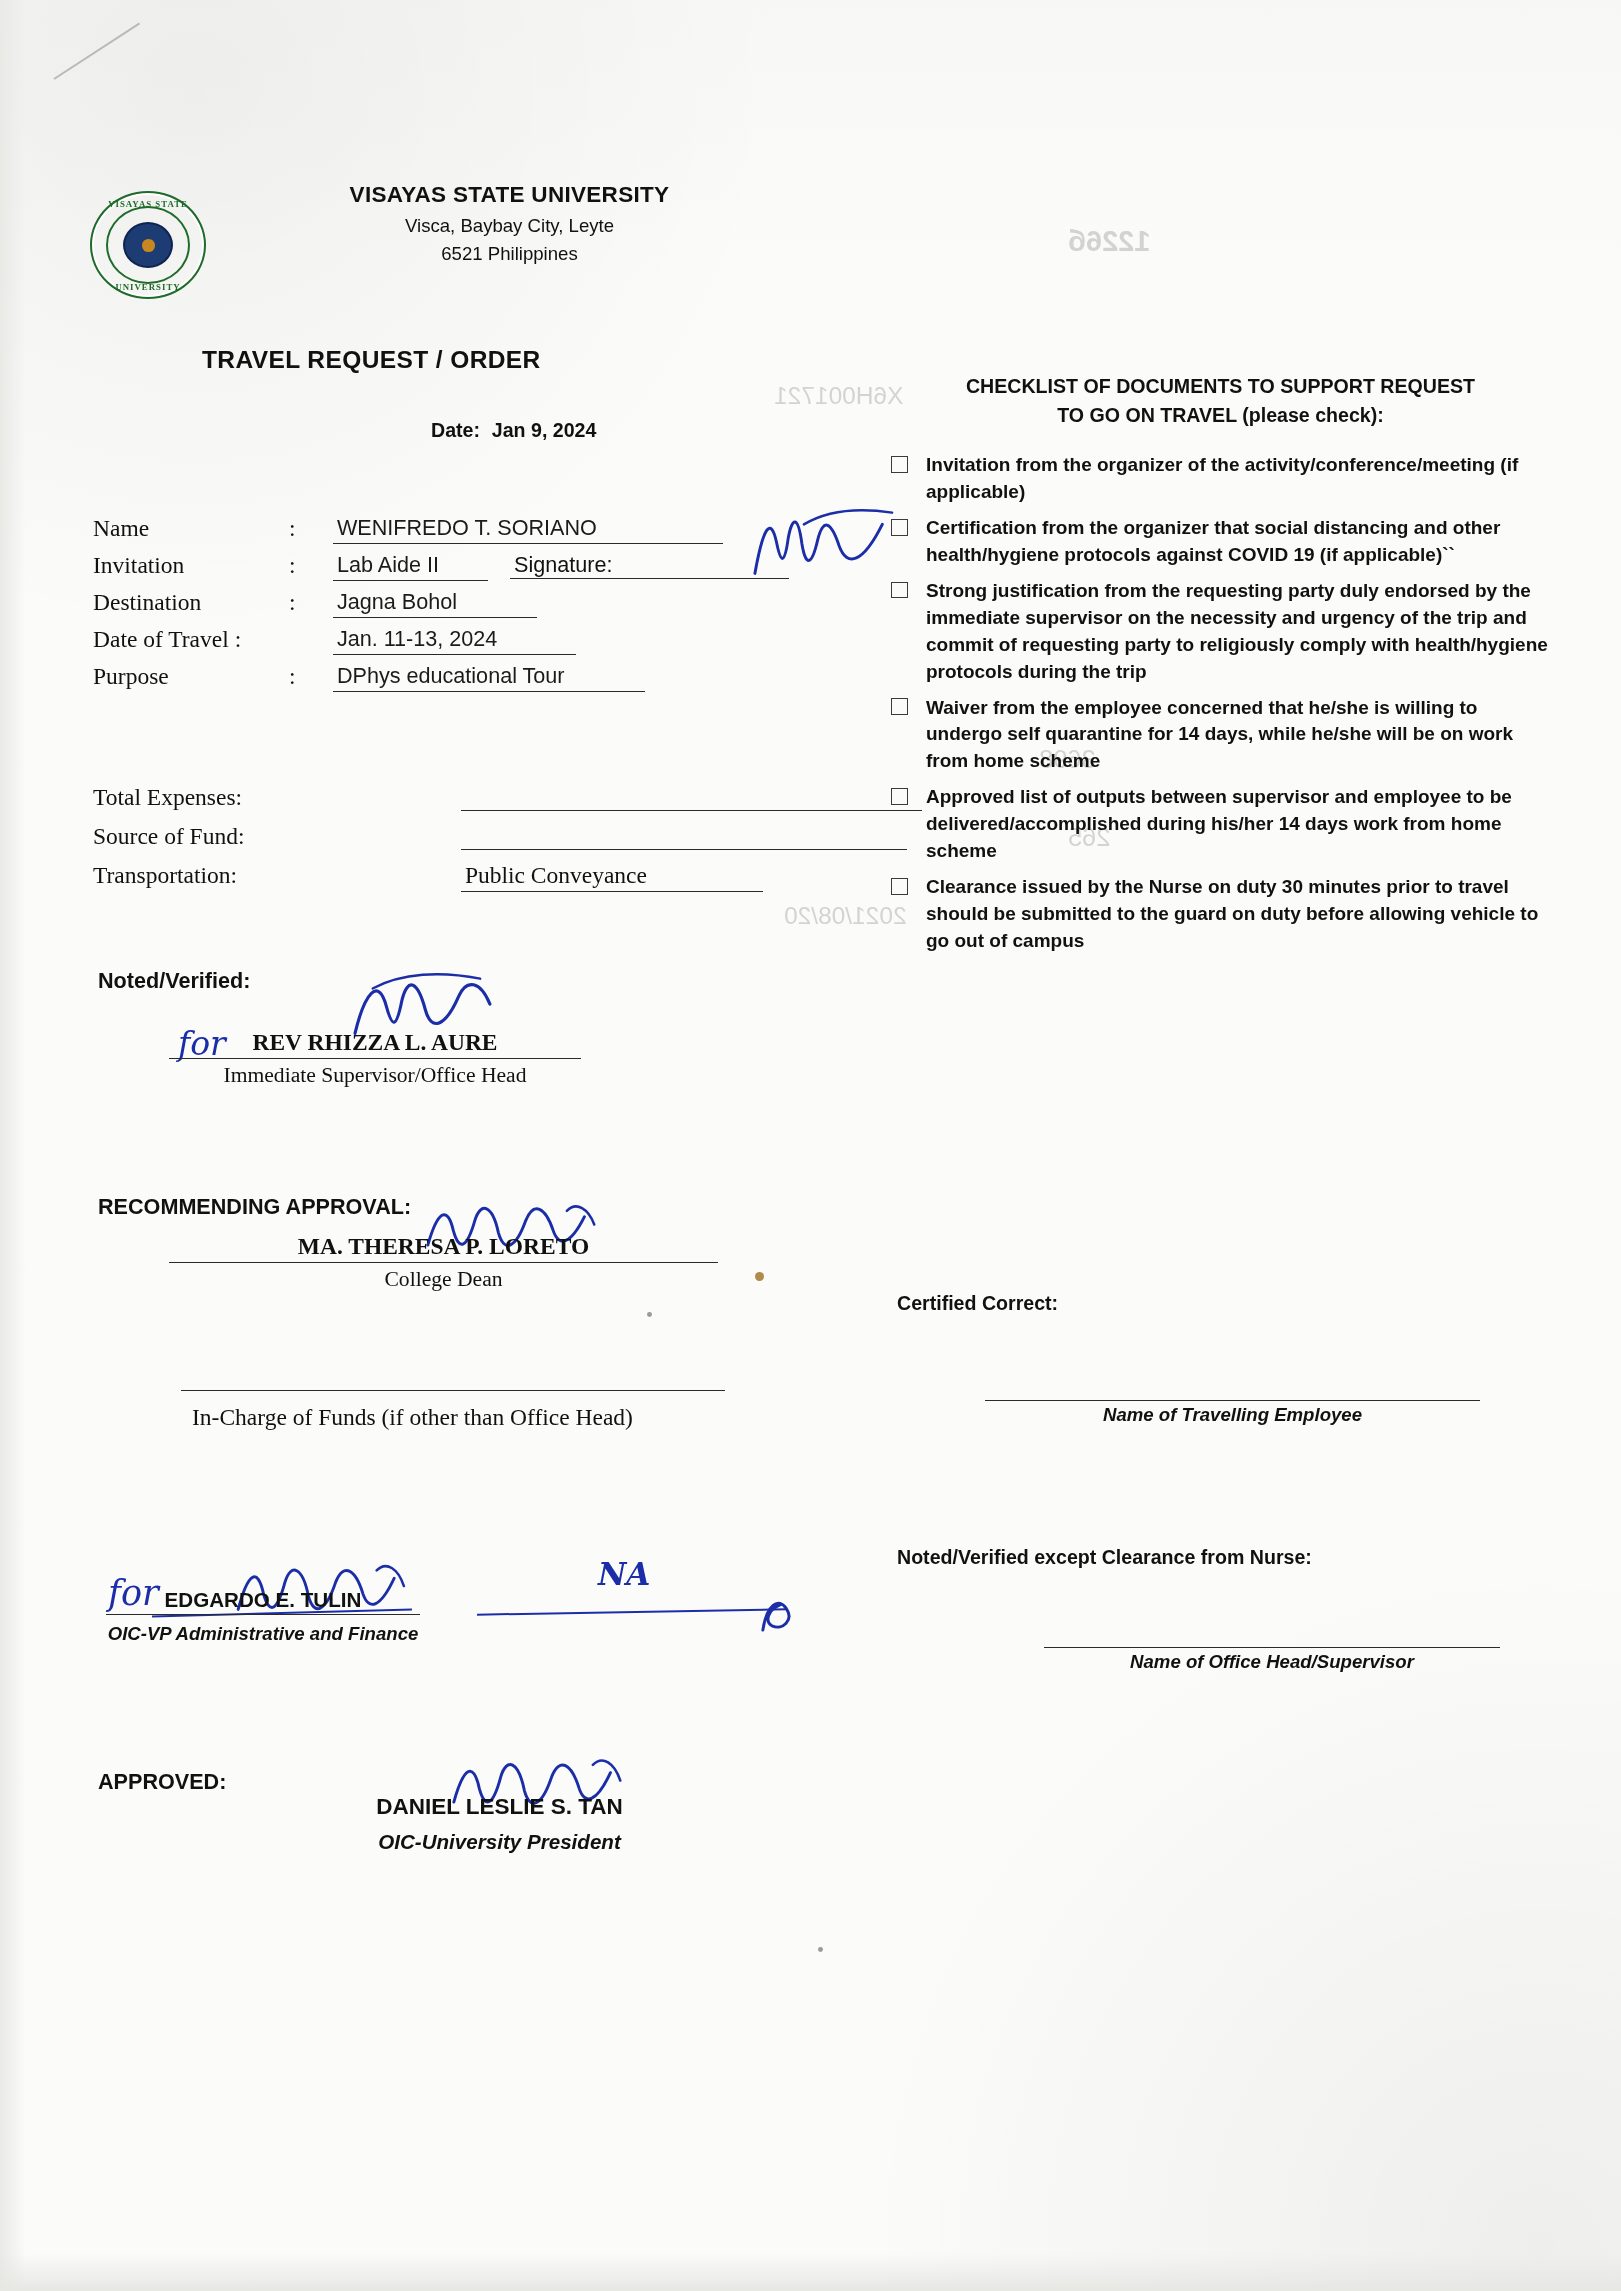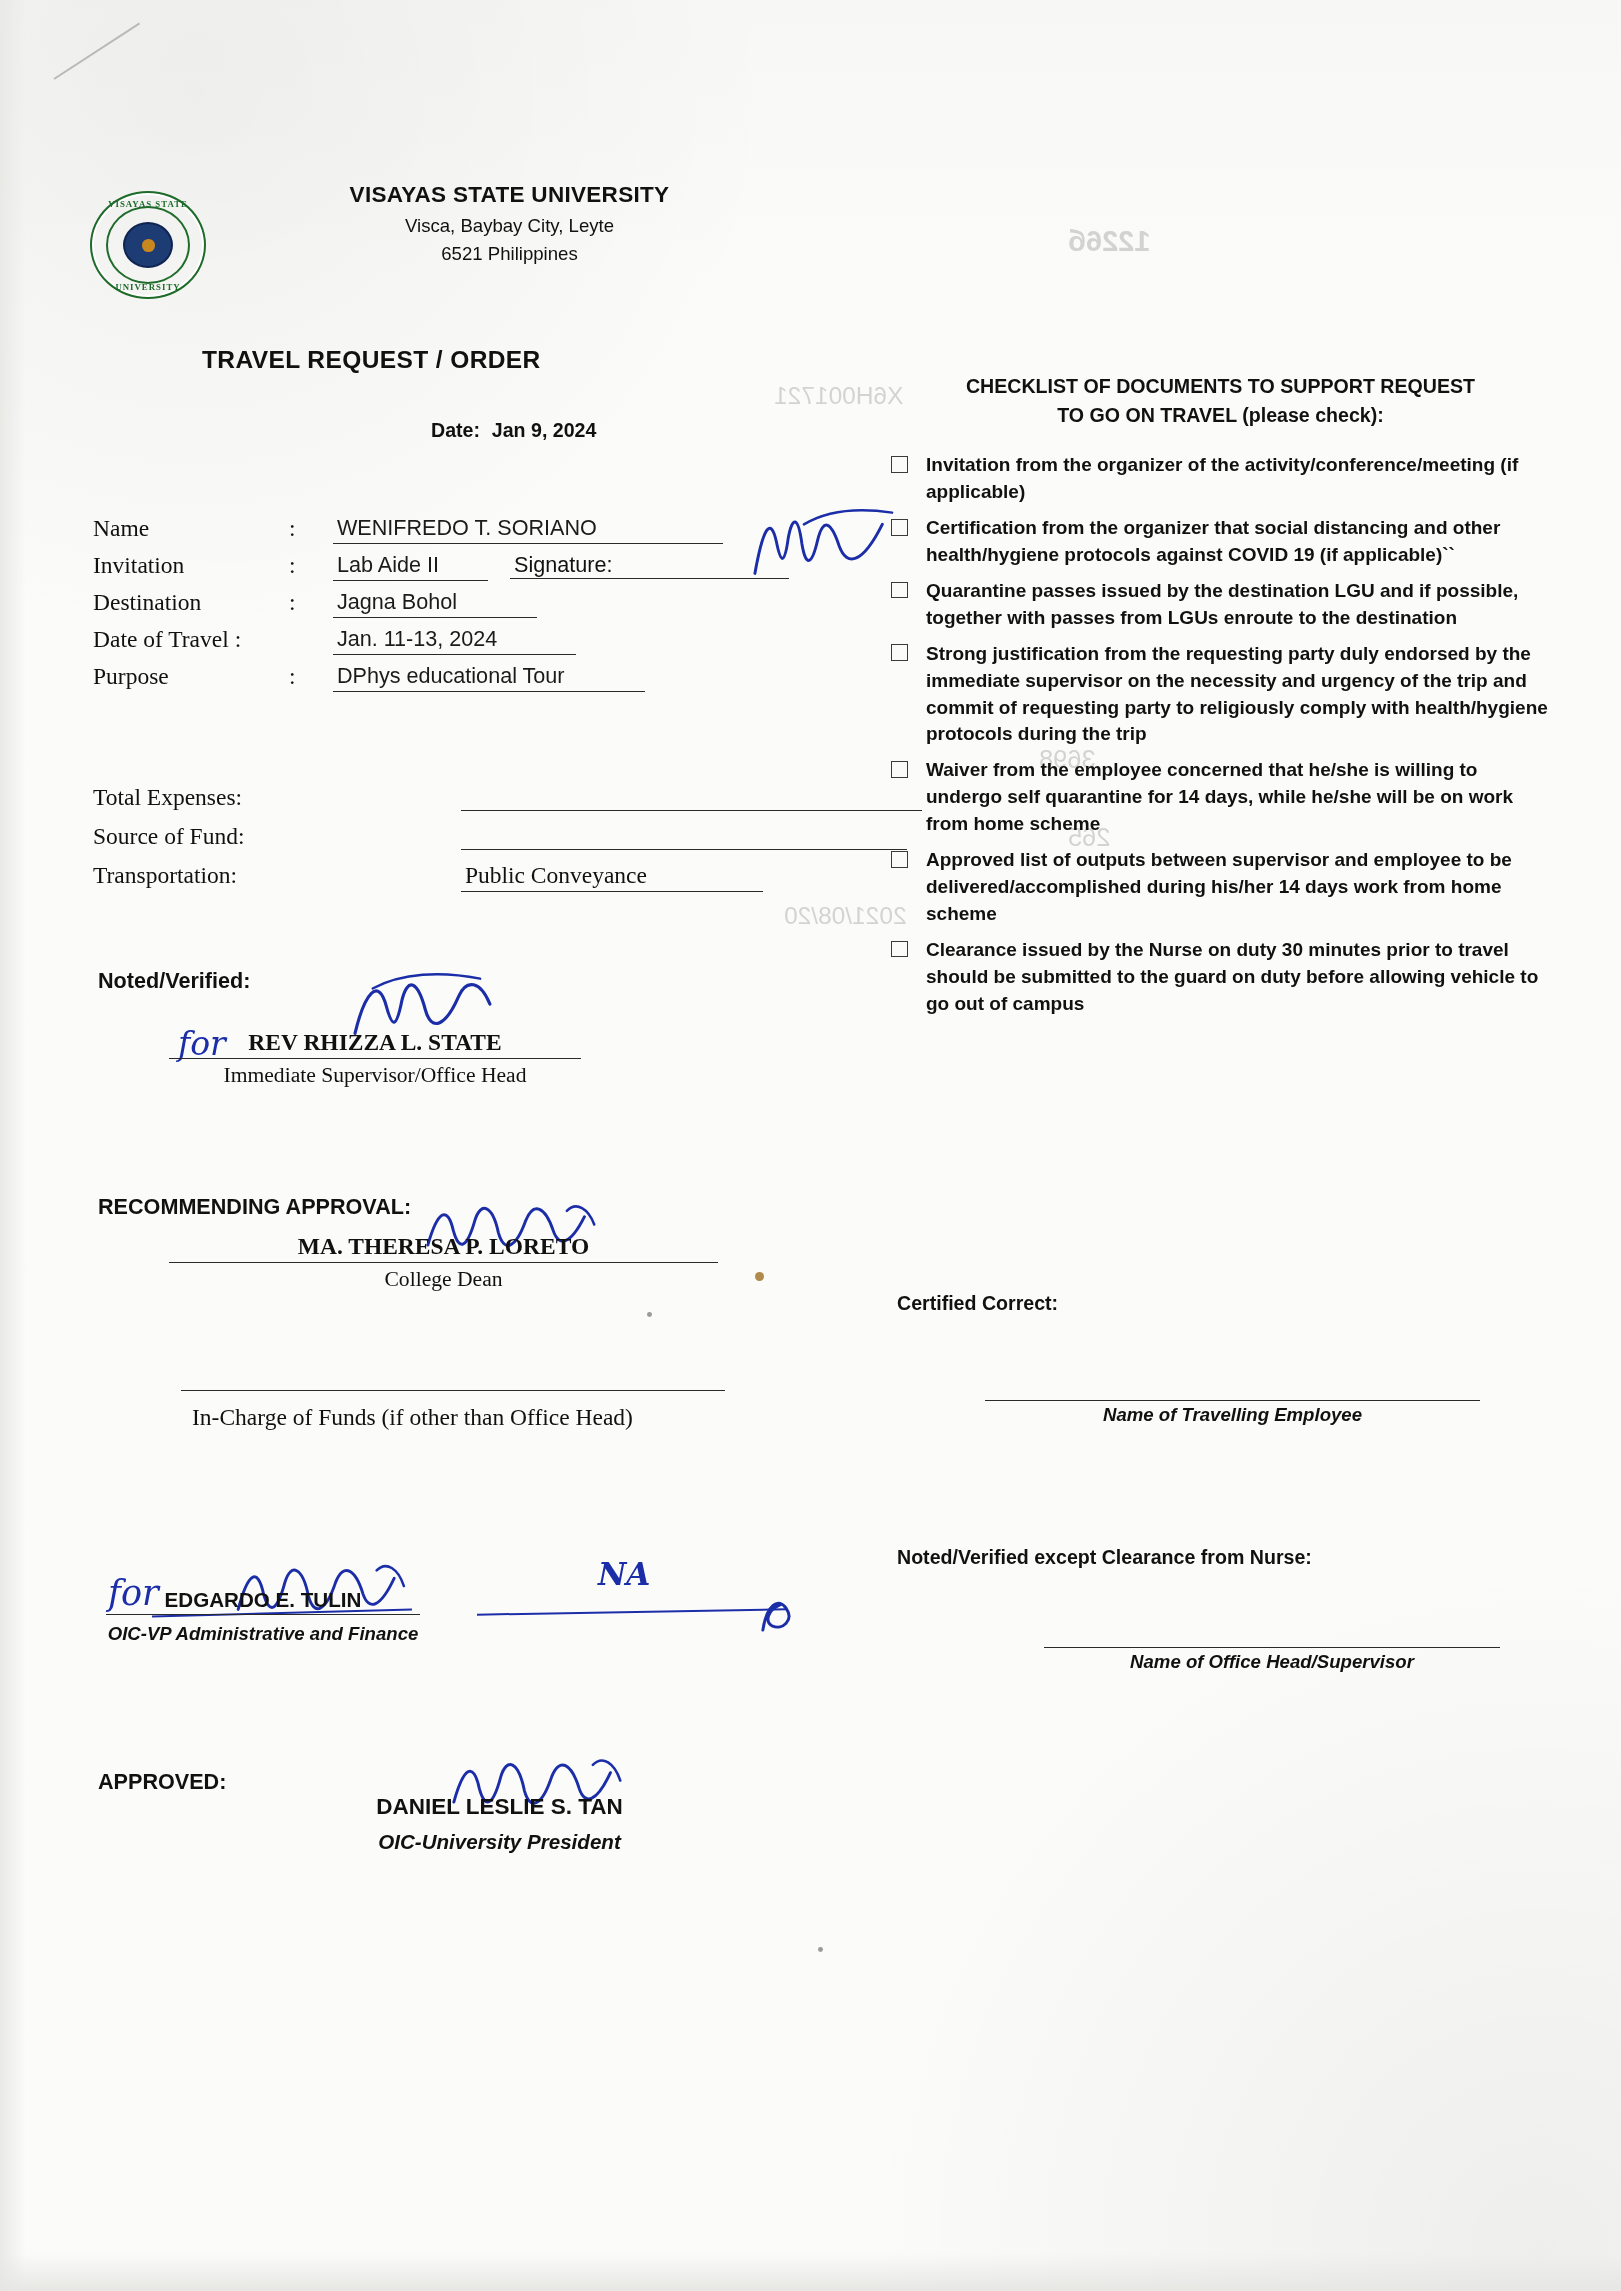--- a/index.html
+++ b/index.html
@@ -457,21 +457,21 @@
 
   <div class="sec-head noted-head">Noted/Verified:</div>
 
   <svg class="scribble" style="left:343px; top:965px; width:157px; height:88px;" viewBox="0 0 160 90">
     <path d="M12,70 C22,28 36,12 44,42 C50,64 54,66 60,36 C66,12 76,16 84,46 C90,68 104,64 118,32 C126,14 140,16 150,40" fill="none" stroke="#1b2ea8" stroke-width="3.2" stroke-linecap="round"></path>
     <path d="M30,24 C60,8 100,6 140,14" fill="none" stroke="#1b2ea8" stroke-width="2.4" stroke-linecap="round"></path>
   </svg>
   <div class="hand" style="left:178px; top:1024px; font-size:33px;">for</div>
 
   <div class="sigblock" style="left:169px; top:1029px; width:412px;">
-    <div class="sig-name">REV RHIZZA L. STATE</div>
+    <div class="sig-name">REV RHIZZA L. AURE</div>
     <div class="sig-sub">Immediate Supervisor/Office Head</div>
   </div>
 
   <div class="sec-head rec-head">RECOMMENDING APPROVAL:</div>
 
   <svg class="scribble" style="left:420px; top:1191px; width:186px; height:69px;" viewBox="0 0 190 70">
     <path d="M8,55 C18,20 28,14 34,40 C40,62 48,58 56,30 C62,10 74,14 80,42 C86,64 98,58 108,30 C116,10 128,16 136,40 C142,58 154,54 168,26" fill="none" stroke="#1b2ea8" stroke-width="3" stroke-linecap="round"></path>
     <path d="M150,20 C160,10 172,18 178,34" fill="none" stroke="#1b2ea8" stroke-width="2.6" stroke-linecap="round"></path>
   </svg>
 
@@ -526,24 +526,20 @@
     <div class="cl-item">
       <span class="cl-box"></span>
       <span>Invitation from the organizer of the activity/conference/meeting (if applicable)</span>
     </div>
     <div class="cl-item">
       <span class="cl-box"></span>
       <span>Certification from the organizer that social distancing and other health/hygiene protocols against COVID 19 (if applicable)``</span>
     </div>
     <div class="cl-item">
       <span class="cl-box"></span>
-      <span>Quarantine passes issued by the destination LGU and if possible, together with passes from LGUs enroute to the destination</span>
-    </div>
-    <div class="cl-item">
-      <span class="cl-box"></span>
       <span>Strong justification from the requesting party duly endorsed by the immediate supervisor on the necessity and urgency of the trip and commit of requesting party to religiously comply with health/hygiene protocols during the trip</span>
     </div>
     <div class="cl-item">
       <span class="cl-box"></span>
       <span>Waiver from the employee concerned that he/she is willing to undergo self quarantine for 14 days, while he/she will be on work from home scheme</span>
     </div>
     <div class="cl-item">
       <span class="cl-box"></span>
       <span>Approved list of outputs between supervisor and employee to be delivered/accomplished during his/her 14 days work from home scheme</span>
     </div>

